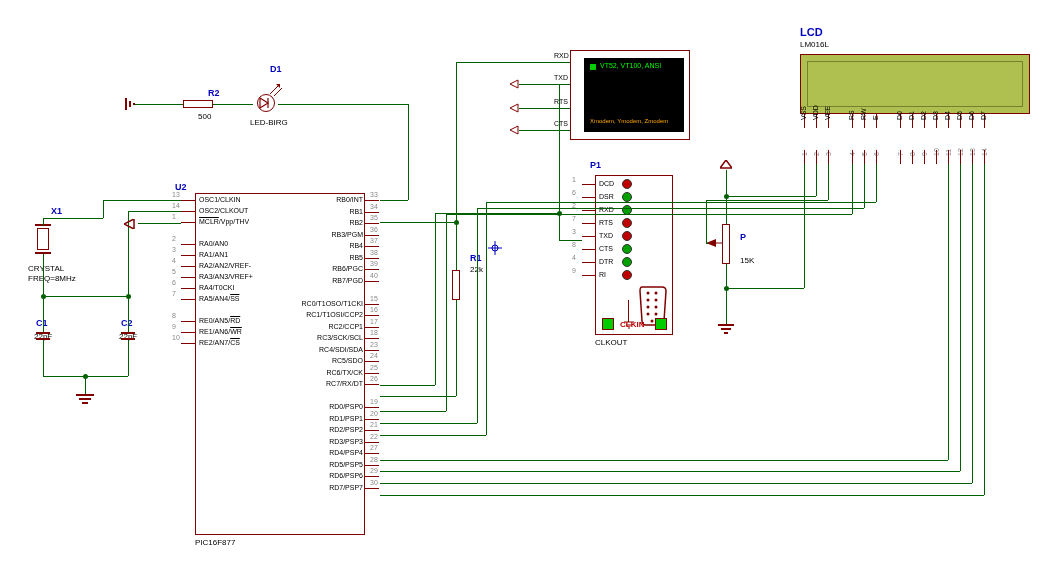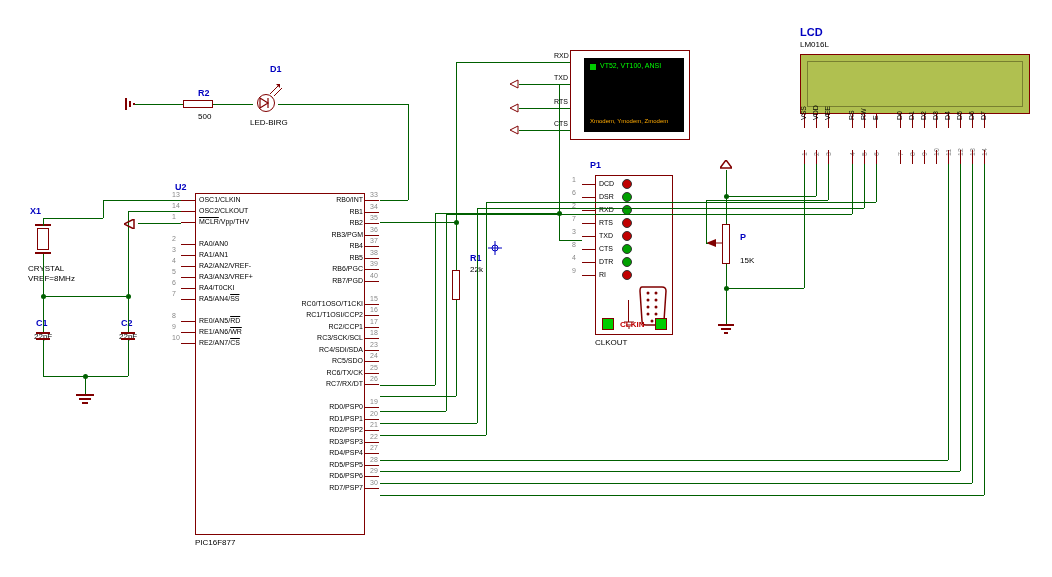--- a/index.html
+++ b/index.html
@@ -48,28 +48,28 @@
 
 .overline { text-decoration: overline; }
 
 .cursor { position: absolute; color: #0000c0; font-size: 12px; }
 
 .error-led { position: absolute; width: 12px; height: 12px; border: 1.5px solid #800000; background: #0c0; }
 </style>
 </head>
 <body>
 
-<div class="label" style="left:30px;top:206px">X1</div>
+<div class="label" style="left:51px;top:206px">X1</div>
 <div>
   <div class="crystal-plate" style="left:35px;top:224px"></div>
   <div class="crystal-box" style="left:37px;top:228px"></div>
   <div class="crystal-plate" style="left:35px;top:252px"></div>
 </div>
 <div class="sublabel" style="left:28px;top:264px">CRYSTAL</div>
-<div class="sublabel" style="left:28px;top:274px">VREF=8MHz</div>
+<div class="sublabel" style="left:28px;top:274px">FREQ=8MHz</div>
 
 <div class="label" style="left:36px;top:318px">C1</div>
 <div class="sublabel" style="left:34px;top:332px">22pF</div>
 <div>
   <div class="wire wire-v" style="left:43px;top:296px;height:36px"></div>
   <div class="cap-plate" style="left:36px;top:332px"></div>
   <div class="cap-plate" style="left:36px;top:338px"></div>
   <div class="wire wire-v" style="left:43px;top:340px;height:36px"></div>
 </div>
 
@@ -108,21 +108,21 @@
     </svg>
   <div class="wire wire-h" style="left:138px;top:223px;width:43px"></div>
 </div>
 
 <div>
   <div class="gnd-line" style="left:125px;top:98px;width:1.5px;height:12px"></div>
   <div class="gnd-line" style="left:129px;top:101px;width:1.5px;height:6px"></div>
   <div class="gnd-line" style="left:133px;top:103px;width:1.5px;height:2px"></div>
   <div class="wire wire-h" style="left:135px;top:104px;width:48px"></div>
 </div>
-<div class="label" style="left:198px;top:88px">R2</div>
+<div class="label" style="left:208px;top:88px">R2</div>
 <div class="res-body" style="left:183px;top:100px"></div>
 <div class="sublabel" style="left:198px;top:112px">500</div>
 <div class="wire wire-h" style="left:213px;top:104px;width:40px"></div>
 
 <div class="label" style="left:270px;top:64px">D1</div>
 <div>
   <div class="led-circle" style="left:257px;top:94px"></div>
   <svg style="position:absolute;left:258px;top:96px" width="16" height="14">
     <polygon points="2,2 2,12 10,7" fill="none" stroke="#800000" stroke-width="1.2"></polygon>
     <line x1="10" y1="2" x2="10" y2="12" stroke="#800000" stroke-width="1.2"></line>

